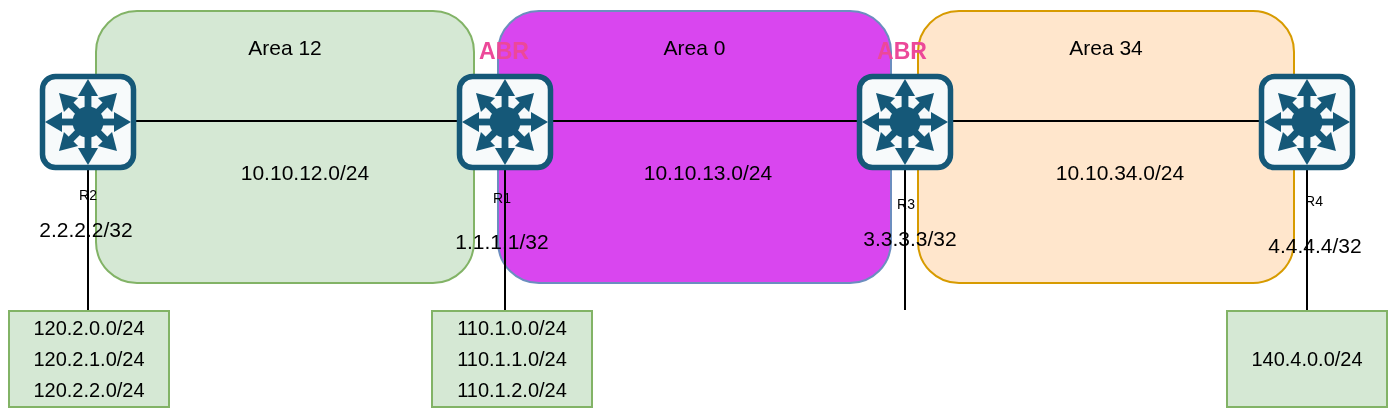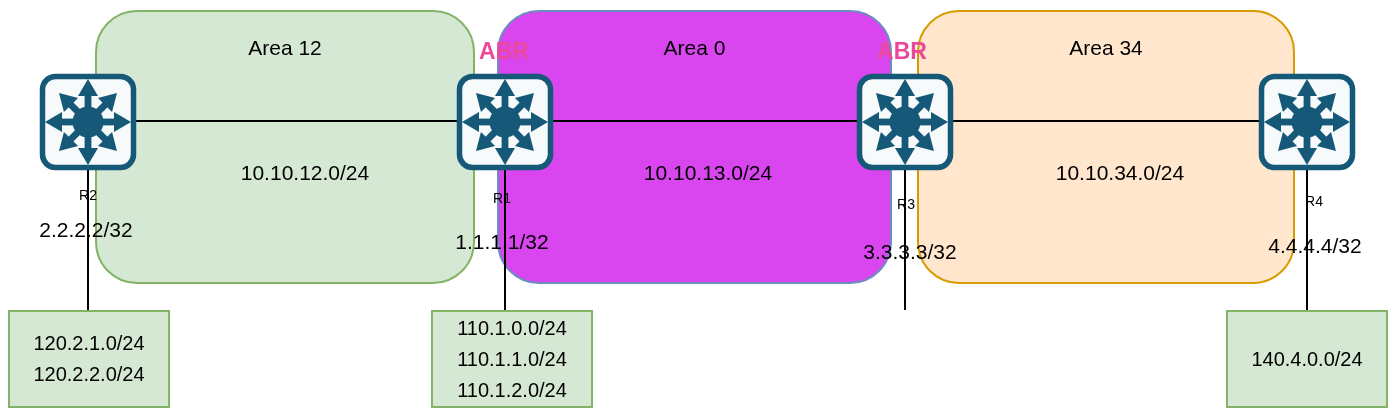--- a/index.html
+++ b/index.html
@@ -27,21 +27,21 @@
   
   .abr{position:absolute;top:38px;width:90px;text-align:center;font-size:23px;font-weight:bold;color:#ec4899;}
   #abr-r1{left:459px;} #abr-r3{left:857px;}
   .link-label{position:absolute;top:161px;width:220px;text-align:center;font-size:21px;color:#000;}
   #ll-12{left:195px;} #ll-13{left:598px;} #ll-34{left:1010px;}
   .router-name{position:absolute;width:60px;text-align:center;font-size:14px;color:#000;}
   #rn-r2{left:58px;top:187px;} #rn-r1{left:472px;top:190px;}
   #rn-r3{left:876px;top:196px;} #rn-r4{left:1284px;top:193px;}
   .loopback{position:absolute;width:160px;text-align:center;font-size:21px;color:#000;}
   #lb-r2{left:6px;top:218px;} #lb-r1{left:422px;top:230px;}
-  #lb-r3{left:830px;top:240px;} #lb-r4{left:1235px;top:234px;}
+  #lb-r3{left:830px;top:227px;} #lb-r4{left:1235px;top:234px;}
 
   
   .prefix-box{position:absolute;top:310px;width:162px;height:98px;background:#d5e8d4;
     border:2px solid #82b366;box-sizing:border-box;display:flex;flex-direction:column;
     justify-content:center;align-items:center;}
   #pb-r2{left:8px;} #pb-r1{left:431px;} #pb-r3{left:824px;} #pb-r4{left:1226px;}
   .prefix-line{font-size:20px;line-height:31px;color:#000;white-space:nowrap;}
 </style>
 </head>
 <body>
@@ -140,20 +140,21 @@
   <div class="router-name" id="rn-r1">R1</div>
   <div class="router-name" id="rn-r3">R3</div>
   <div class="router-name" id="rn-r4">R4</div>
 
   <div class="loopback" id="lb-r2">2.2.2.2/32</div>
   <div class="loopback" id="lb-r1">1.1.1.1/32</div>
   <div class="loopback" id="lb-r3">3.3.3.3/32</div>
   <div class="loopback" id="lb-r4">4.4.4.4/32</div>
 
   <div class="prefix-box" id="pb-r2">
+    <div class="prefix-line">120.2.0.0/24</div>
     <div class="prefix-line">120.2.1.0/24</div>
     <div class="prefix-line">120.2.2.0/24</div>
   </div>
   <div class="prefix-box" id="pb-r1">
     <div class="prefix-line">110.1.0.0/24</div>
     <div class="prefix-line">110.1.1.0/24</div>
     <div class="prefix-line">110.1.2.0/24</div>
   </div>
   <div class="prefix-box" id="pb-r4">
     <div class="prefix-line">140.4.0.0/24</div>

